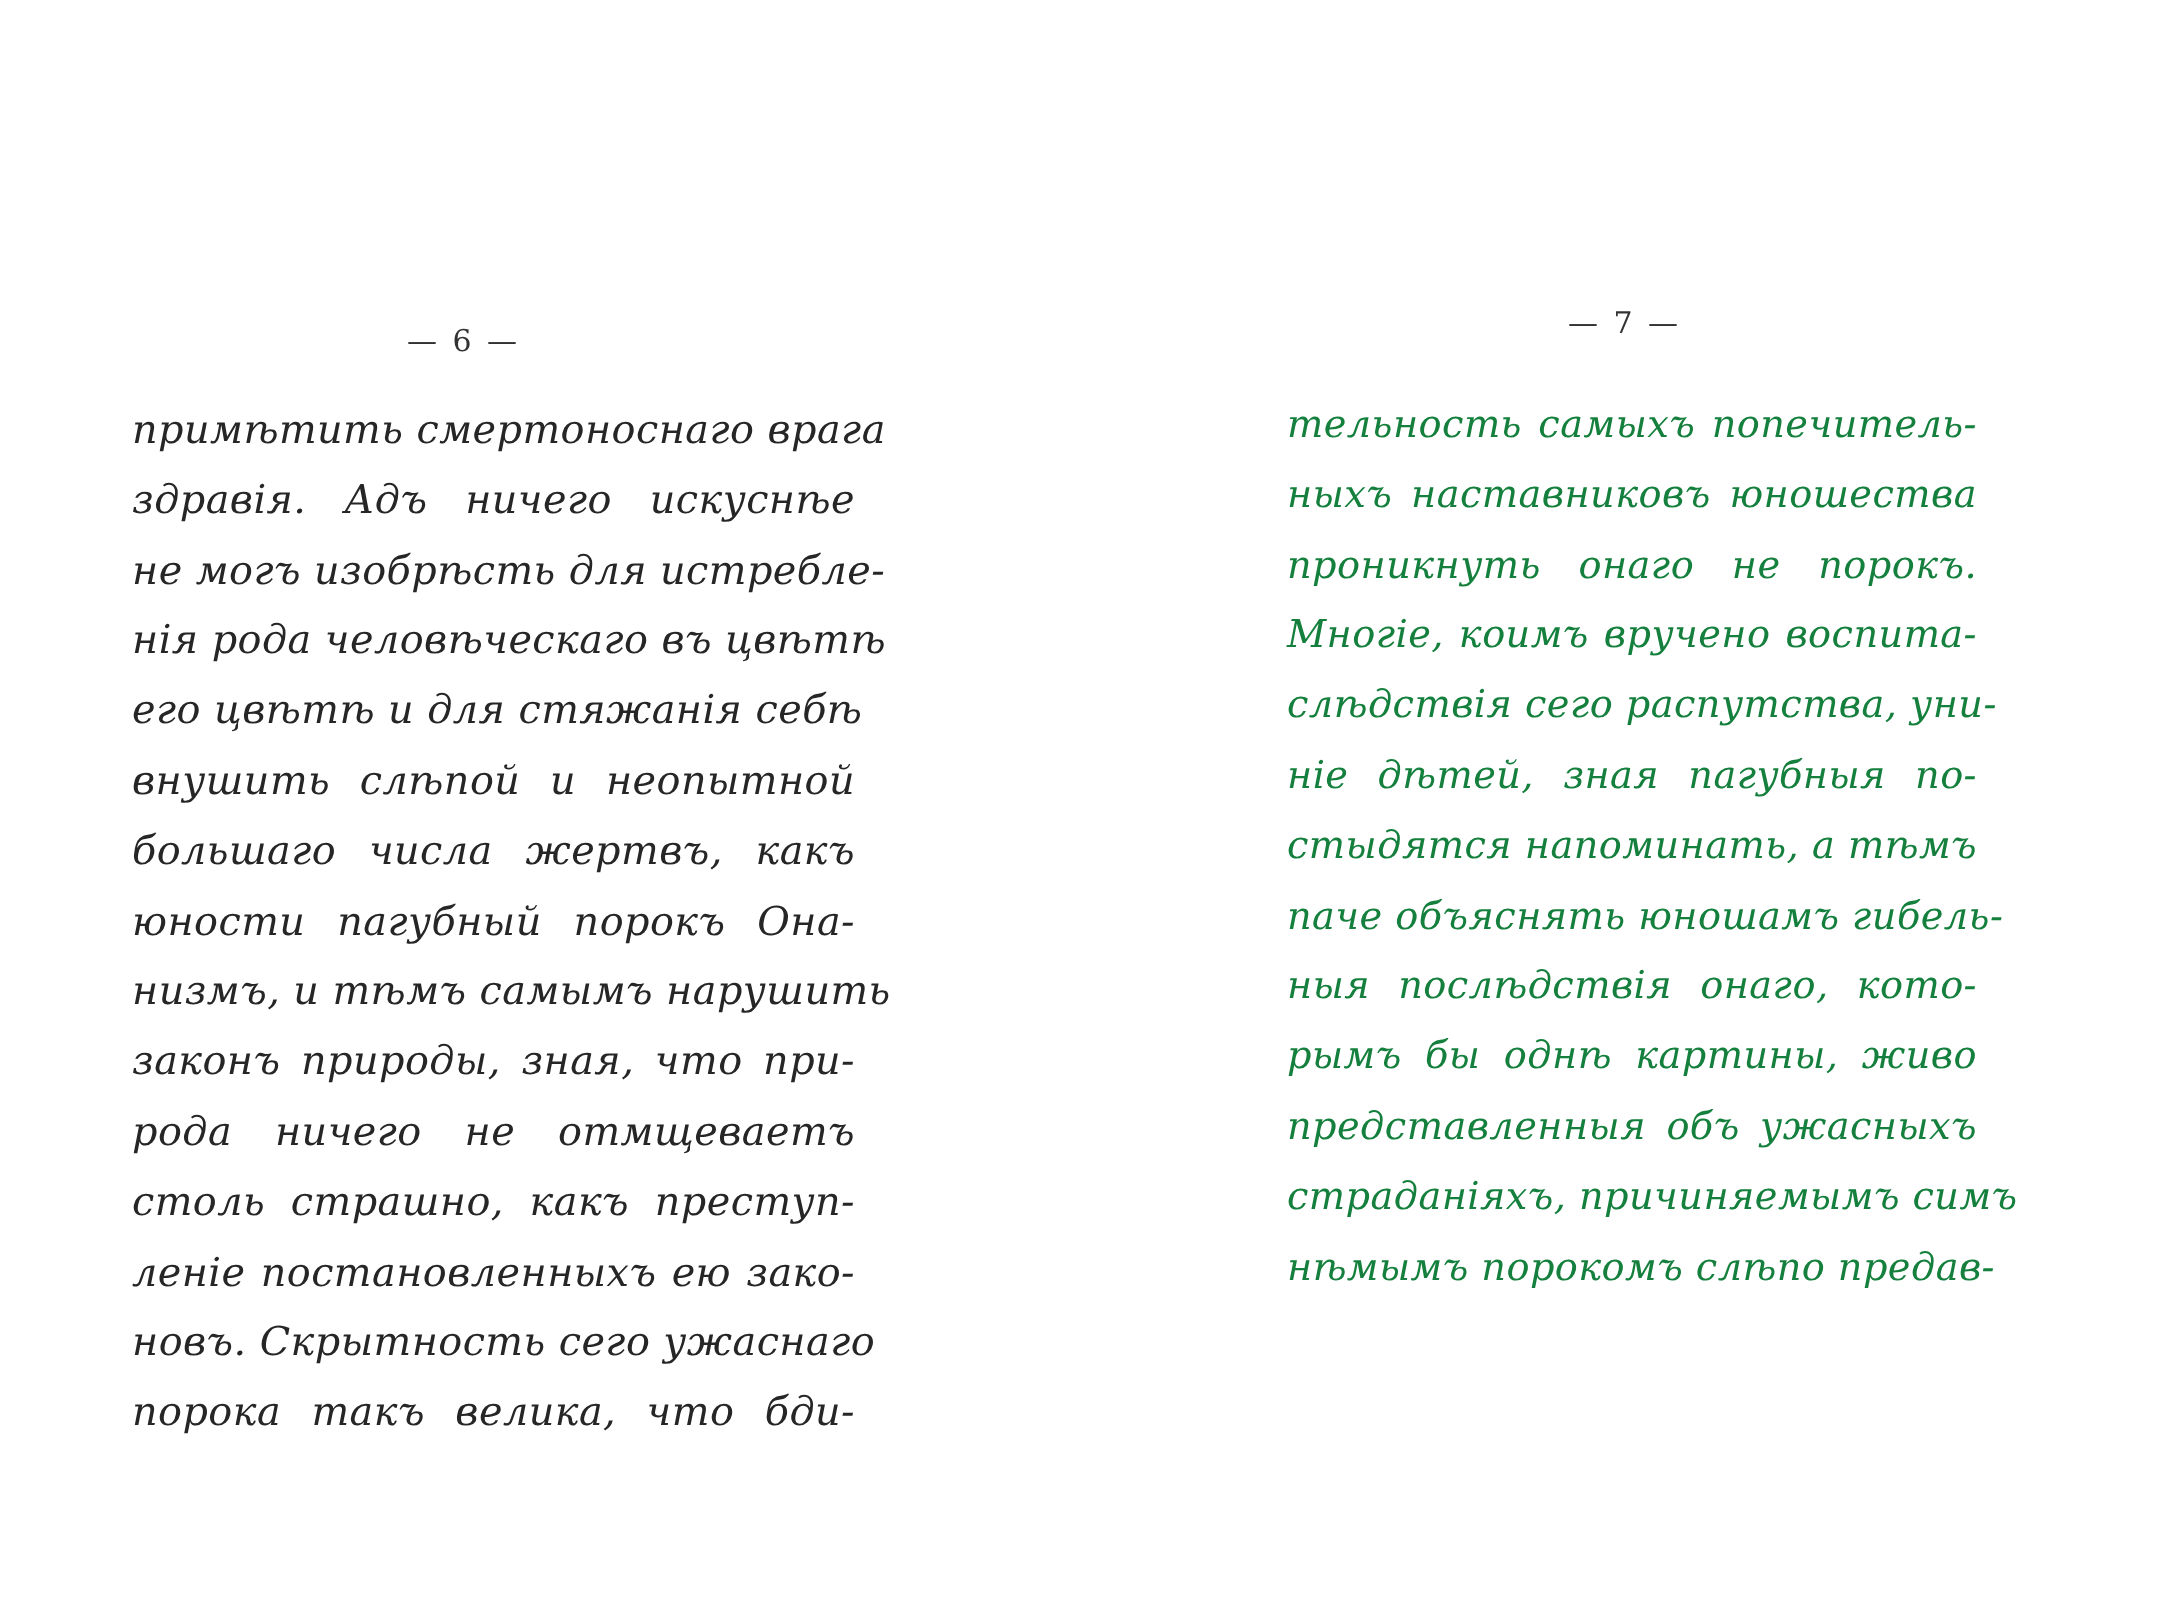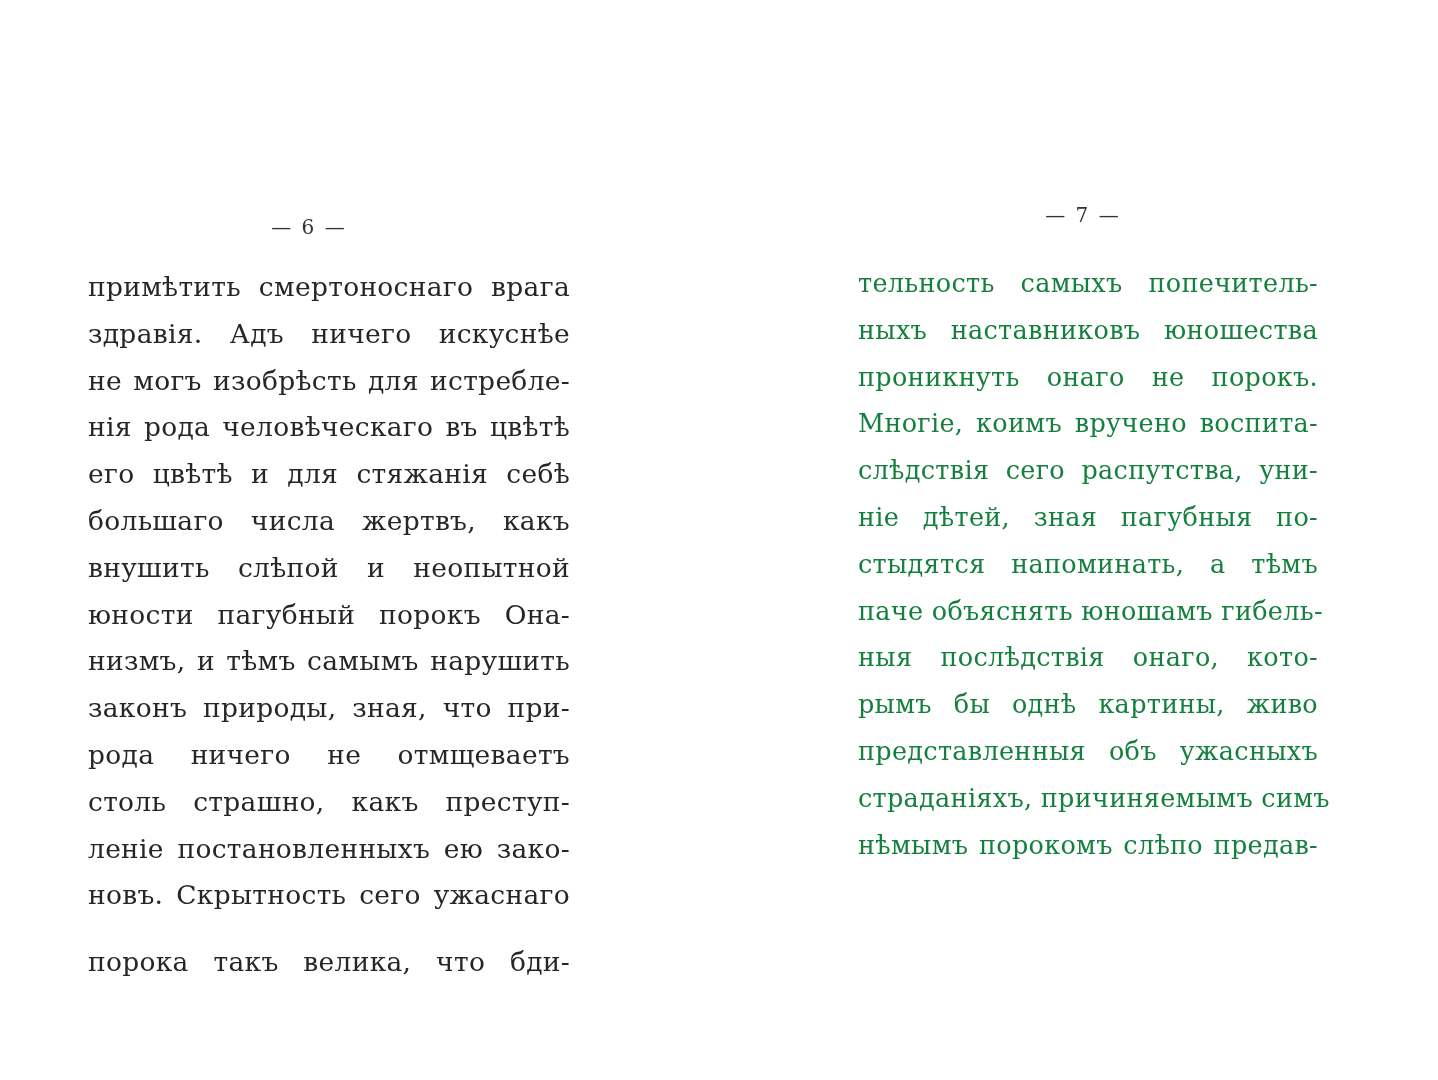--- a/index.html
+++ b/index.html
@@ -49,45 +49,45 @@
     .line {
       display: block;
       font-size: 26.5px;
       height: 46.8px;
       line-height: 46.8px;
       white-space: nowrap;
       text-align: justify;
       text-align-last: justify;
       letter-spacing: 0.3px;
       color: #262626;
+      font-style: italic;
     }
     .page.right .line {
       font-size: 25.5px;
       color: #15803d;
     }
     .line.last {
       text-align-last: justify;
-      margin-top: 20px;
     }
   </style>
 </head>
 <body>
 
 <div class="spread">
 
   <div class="page left">
     <div class="page-number">— 6 —</div>
     <div class="lines">
       <span class="line">примѣтить смертоноснаго врага</span>
       <span class="line">здравія. Адъ ничего искуснѣе</span>
       <span class="line">не могъ изобрѣсть для истребле-</span>
       <span class="line">нія рода человѣческаго въ цвѣтѣ</span>
       <span class="line">его цвѣтѣ и для стяжанія себѣ</span>
+      <span class="line">внушить слѣпой и неопытной</span>
       <span class="line">большаго числа жертвъ, какъ</span>
-      <span class="line">внушить слѣпой и неопытной</span>
       <span class="line">юности пагубный порокъ Она-</span>
       <span class="line">низмъ, и тѣмъ самымъ нарушить</span>
       <span class="line">законъ природы, зная, что при-</span>
       <span class="line">рода ничего не отмщеваетъ</span>
       <span class="line">столь страшно, какъ преступ-</span>
       <span class="line">леніе постановленныхъ ею зако-</span>
       <span class="line">новъ. Скрытность сего ужаснаго</span>
       <span class="line last">порока такъ велика, что бди-</span>
     </div>
   </div>

